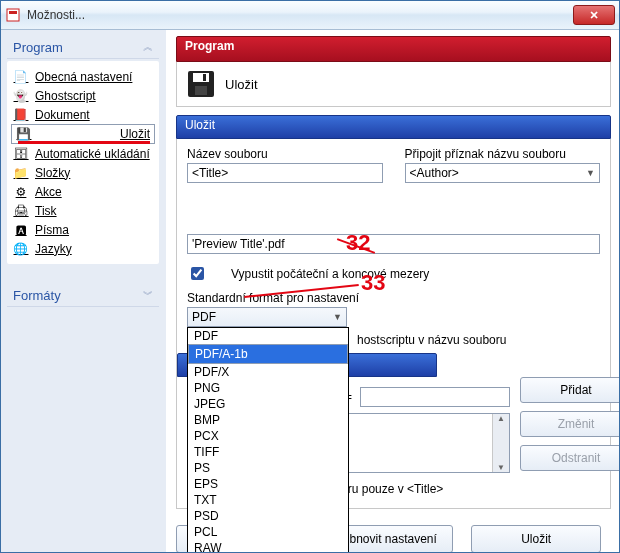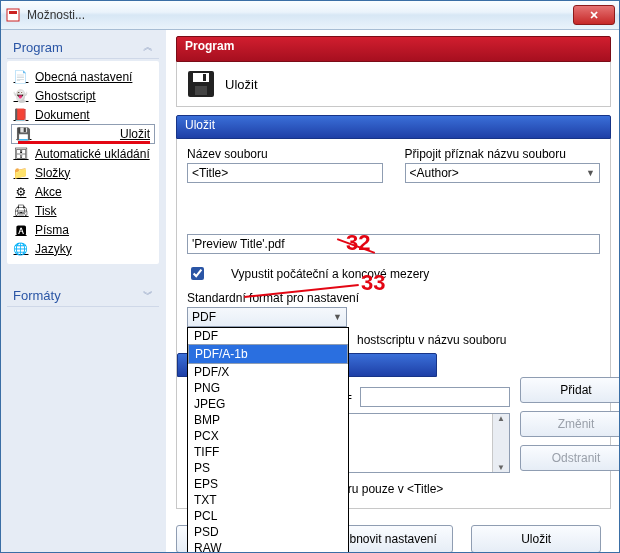--- a/index.html
+++ b/index.html
@@ -183,22 +183,22 @@
             <div class="dd-item sel">PDF/A-1b</div>
             <div class="dd-item">PDF/X</div>
             <div class="dd-item">PNG</div>
             <div class="dd-item">JPEG</div>
             <div class="dd-item">BMP</div>
             <div class="dd-item">PCX</div>
             <div class="dd-item">TIFF</div>
             <div class="dd-item">PS</div>
             <div class="dd-item">EPS</div>
             <div class="dd-item">TXT</div>
+            <div class="dd-item">PSD</div>
             <div class="dd-item">PCL</div>
-            <div class="dd-item">PSD</div>
             <div class="dd-item">RAW</div>
             <div class="dd-item">SVG</div>
           </div>
         </div>
 
         
         <div class="chk" style="margin-top:6px;margin-left:170px">
           <span>hostscriptu v názvu souboru</span>
         </div>
 

